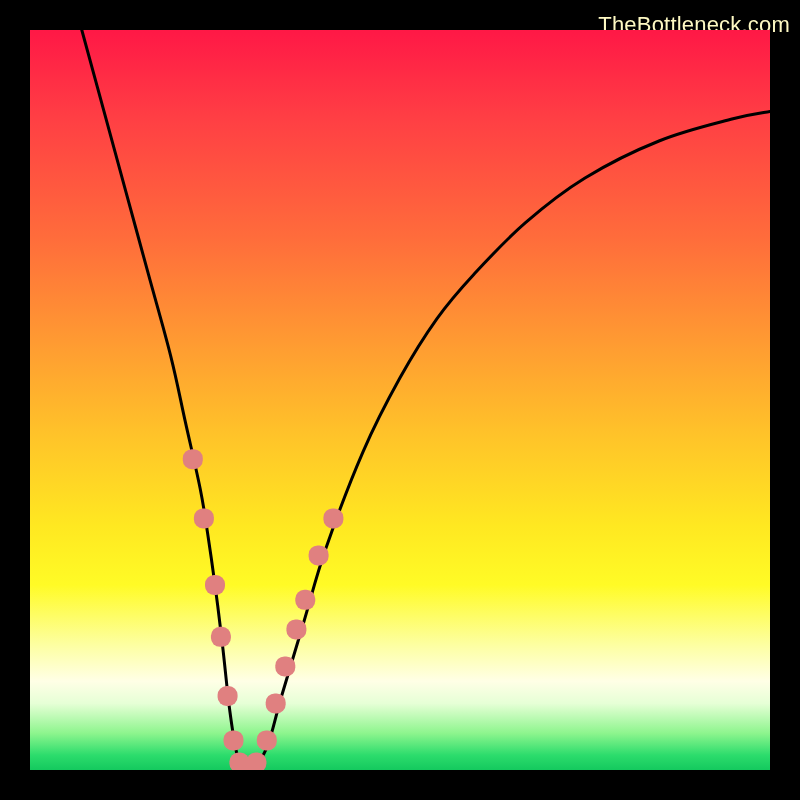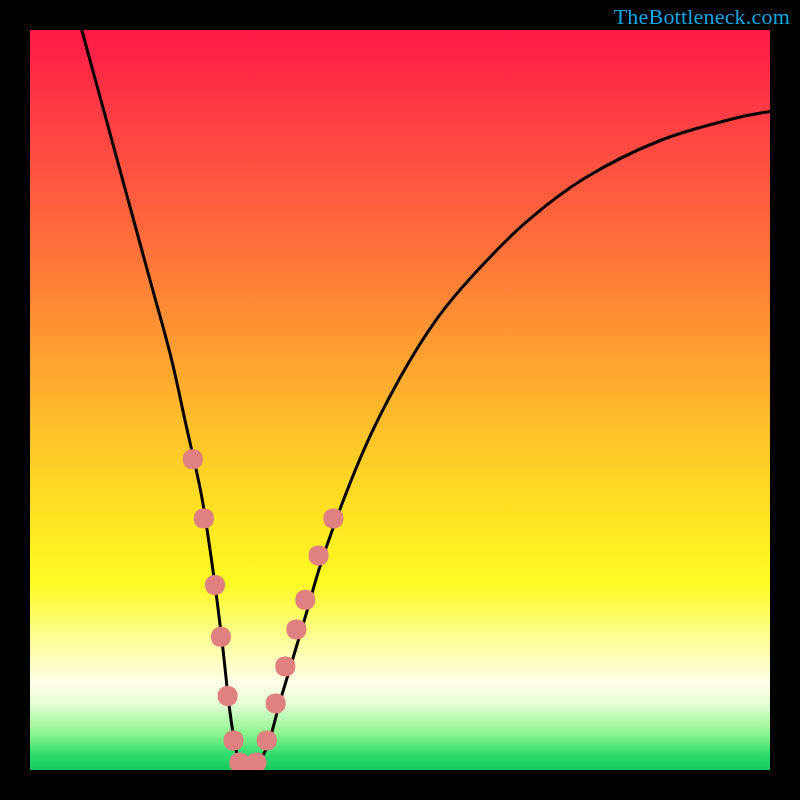--- a/index.html
+++ b/index.html
@@ -37,28 +37,27 @@
       #fdffa0 83%,
       #ffffe6 88%,
       #e6ffd6 91%,
       #8ef58e 95%,
       #2cdc6c 98%,
       #14c95e 100%
     );
   }
   .watermark {
     position: absolute;
-    top: 4px;
+    top: 12px;
     right: 10px;
-    color: #0ea5e9;
+    color: #fef9c3;
     font-size: 22px;
     font-weight: 500;
     letter-spacing: 0.2px;
     user-select: none;
-    font-family: Liberation Serif, serif;
   }
   svg {
     position: absolute;
     left: 0;
     top: 0;
   }
 </style>
 </head>
 <body>
 

